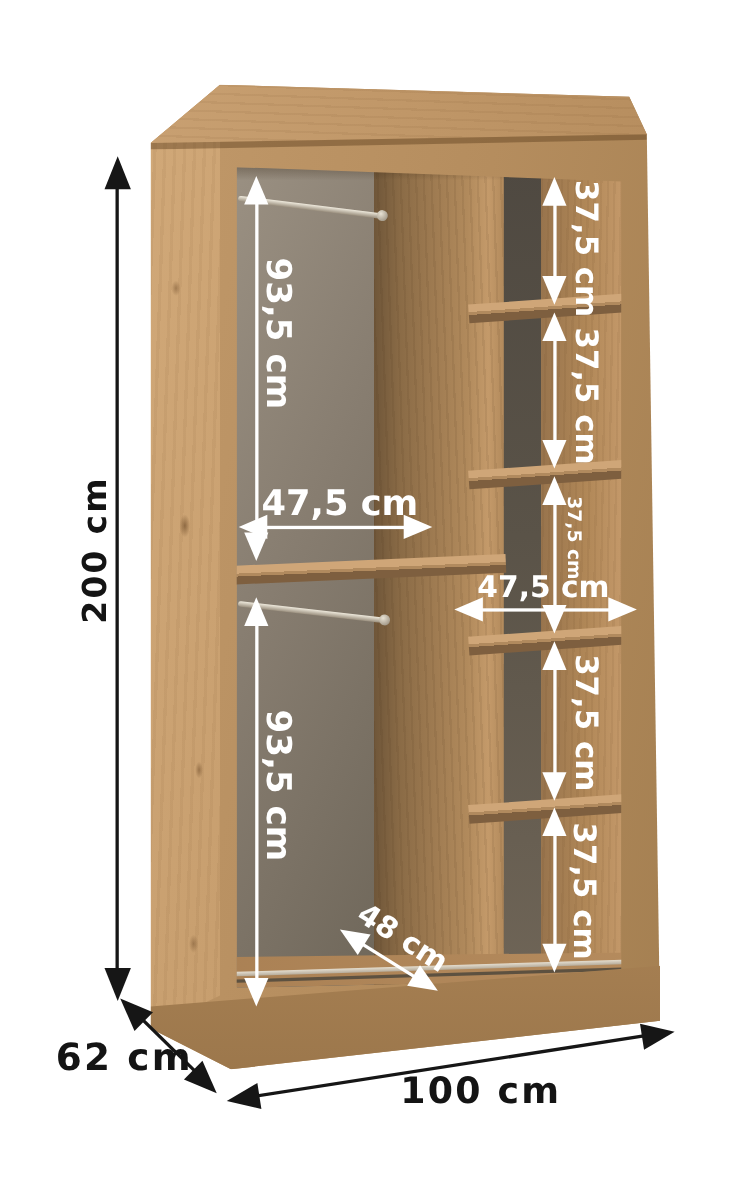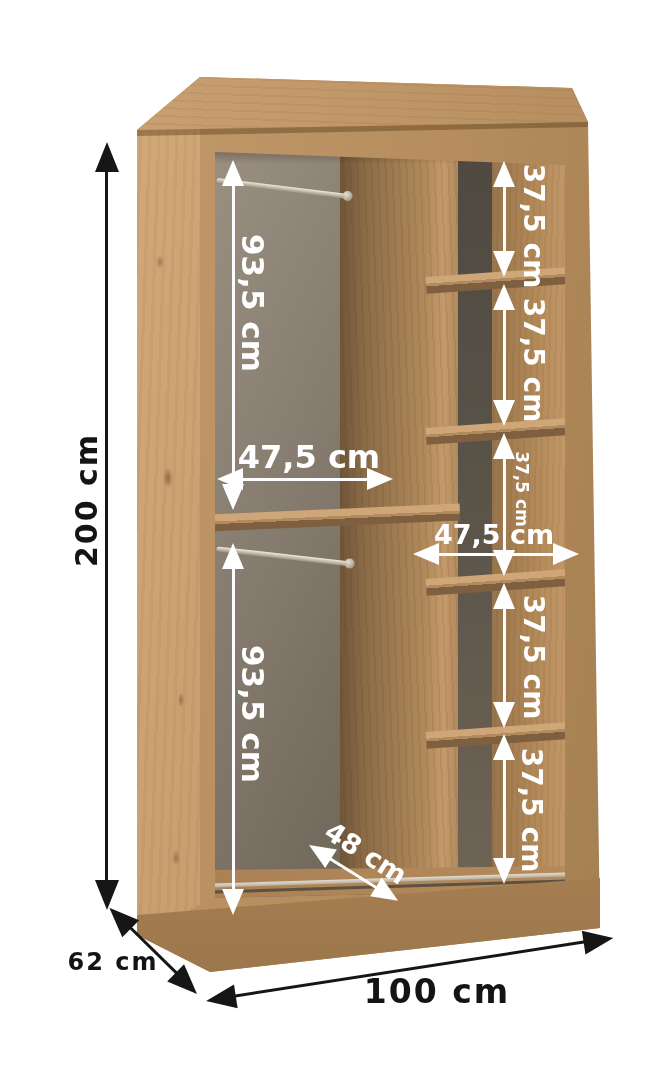--- a/index.html
+++ b/index.html
@@ -194,21 +194,21 @@
     <div class="hu"></div>
     <div class="hd"></div>
   </div>
   <div class="dimh white" style="left:413px;top:554px;width:166px;">
     <div class="ln"></div>
     <div class="hl"></div>
     <div class="hr"></div>
   </div>
 
   <div class="lab k" style="--cx:87px;--cy:500px;--r:-90deg;font-size:30px;">200 cm</div>
-  <div class="lab k" style="--cx:113px;--cy:962px;font-size:24px;">62 cm</div>
+  <div class="lab k" style="--cx:113px;--cy:962px;font-size:34px;">62 cm</div>
   <div class="lab k" style="--cx:437px;--cy:991px;font-size:33px;">100 cm</div>
 
   <div class="lab w" style="--cx:252px;--cy:303px;--r:90deg;font-size:31px;">93,5 cm</div>
   <div class="lab w" style="--cx:252px;--cy:714px;--r:90deg;font-size:31px;">93,5 cm</div>
   <div class="lab w" style="--cx:309px;--cy:457px;font-size:32px;">47,5 cm</div>
   <div class="lab w" style="--cx:366px;--cy:853px;--r:32.5deg;font-size:27px;">48 cm</div>
 
   <div class="lab w" style="--cx:533px;--cy:226px;--r:90deg;font-size:28px;">37,5 cm</div>
   <div class="lab w" style="--cx:533px;--cy:360px;--r:90deg;font-size:28px;">37,5 cm</div>
   <div class="lab w" style="--cx:521px;--cy:489px;--r:90deg;font-size:17px;">37,5 cm</div>

